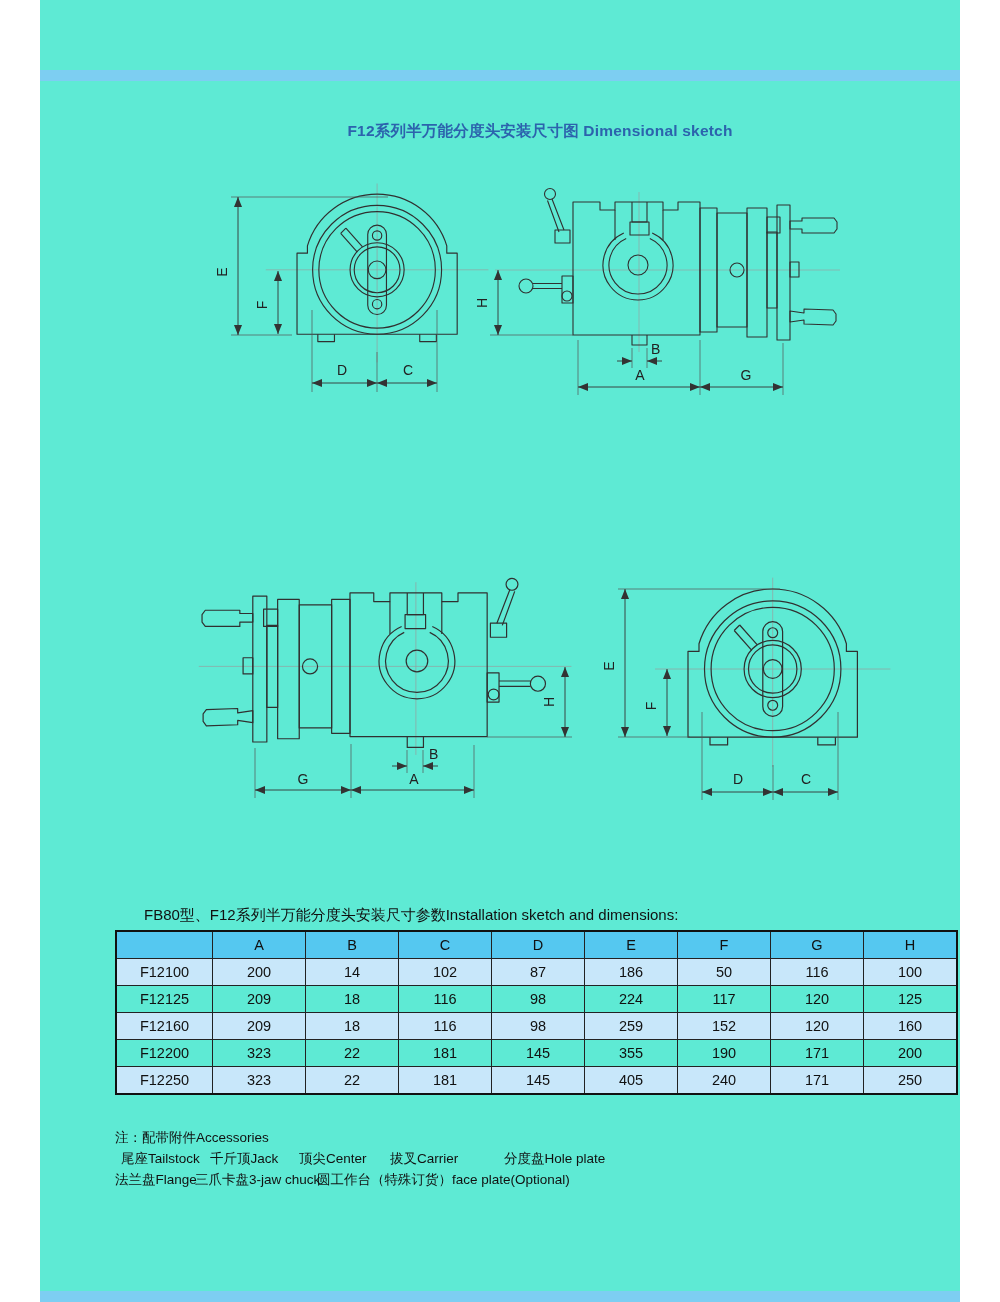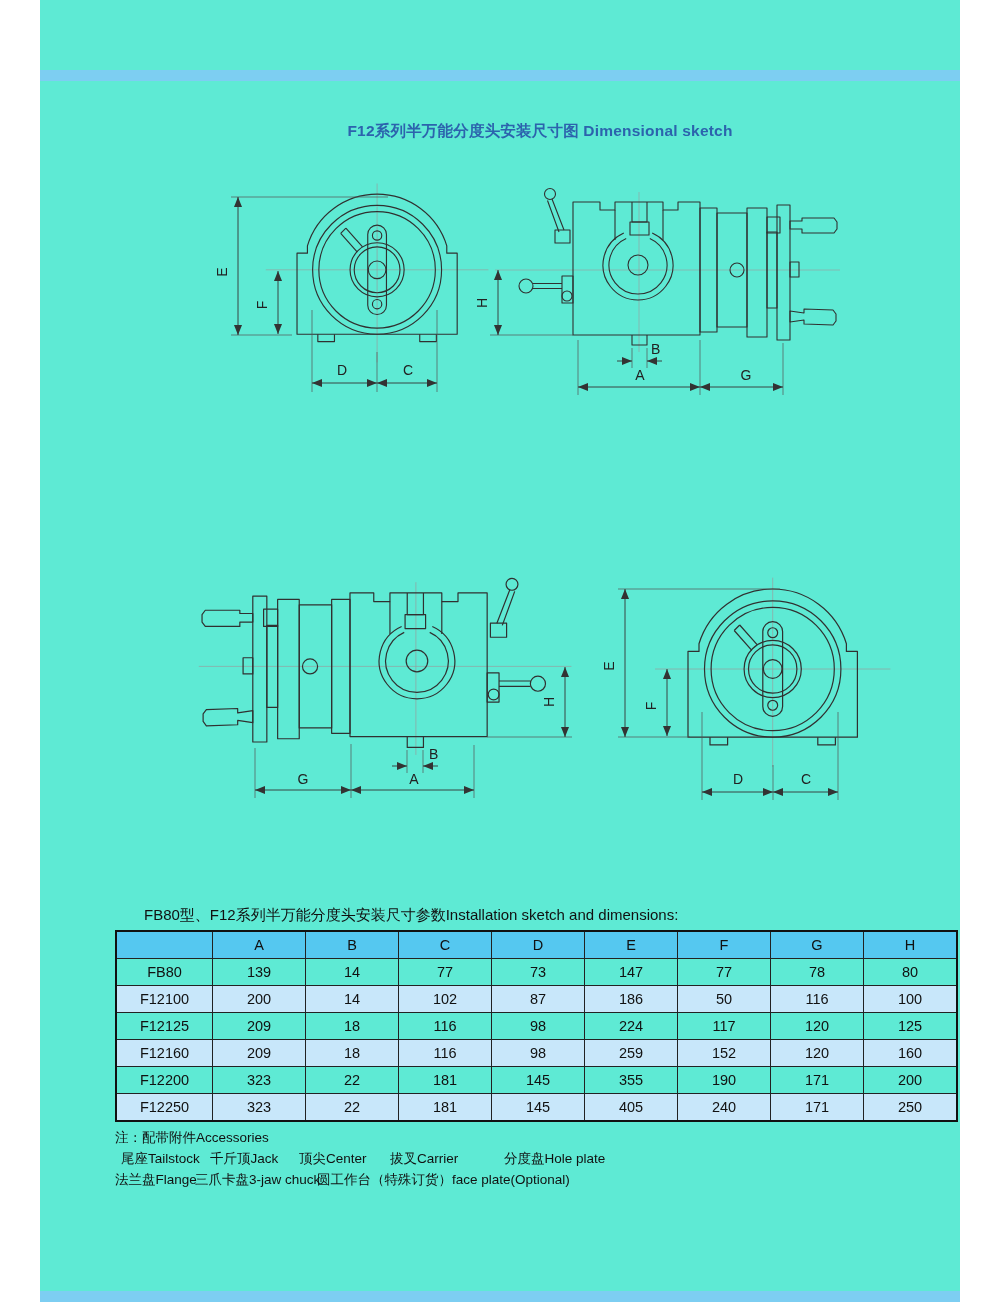--- a/index.html
+++ b/index.html
@@ -180,31 +180,20 @@
           <th>B</th>
           <th>C</th>
           <th>D</th>
           <th>E</th>
           <th>F</th>
           <th>G</th>
           <th>H</th>
         </tr>
       </thead>
     <tbody>
-        <tr>
-          <td class="model">FB80</td>
-          <td>139</td>
-          <td>14</td>
-          <td>77</td>
-          <td>73</td>
-          <td>147</td>
-          <td>77</td>
-          <td>78</td>
-          <td>80</td>
-        </tr>
         <tr class="alt">
           <td class="model">F12100</td>
           <td>200</td>
           <td>14</td>
           <td>102</td>
           <td>87</td>
           <td>186</td>
           <td>50</td>
           <td>116</td>
           <td>100</td>

